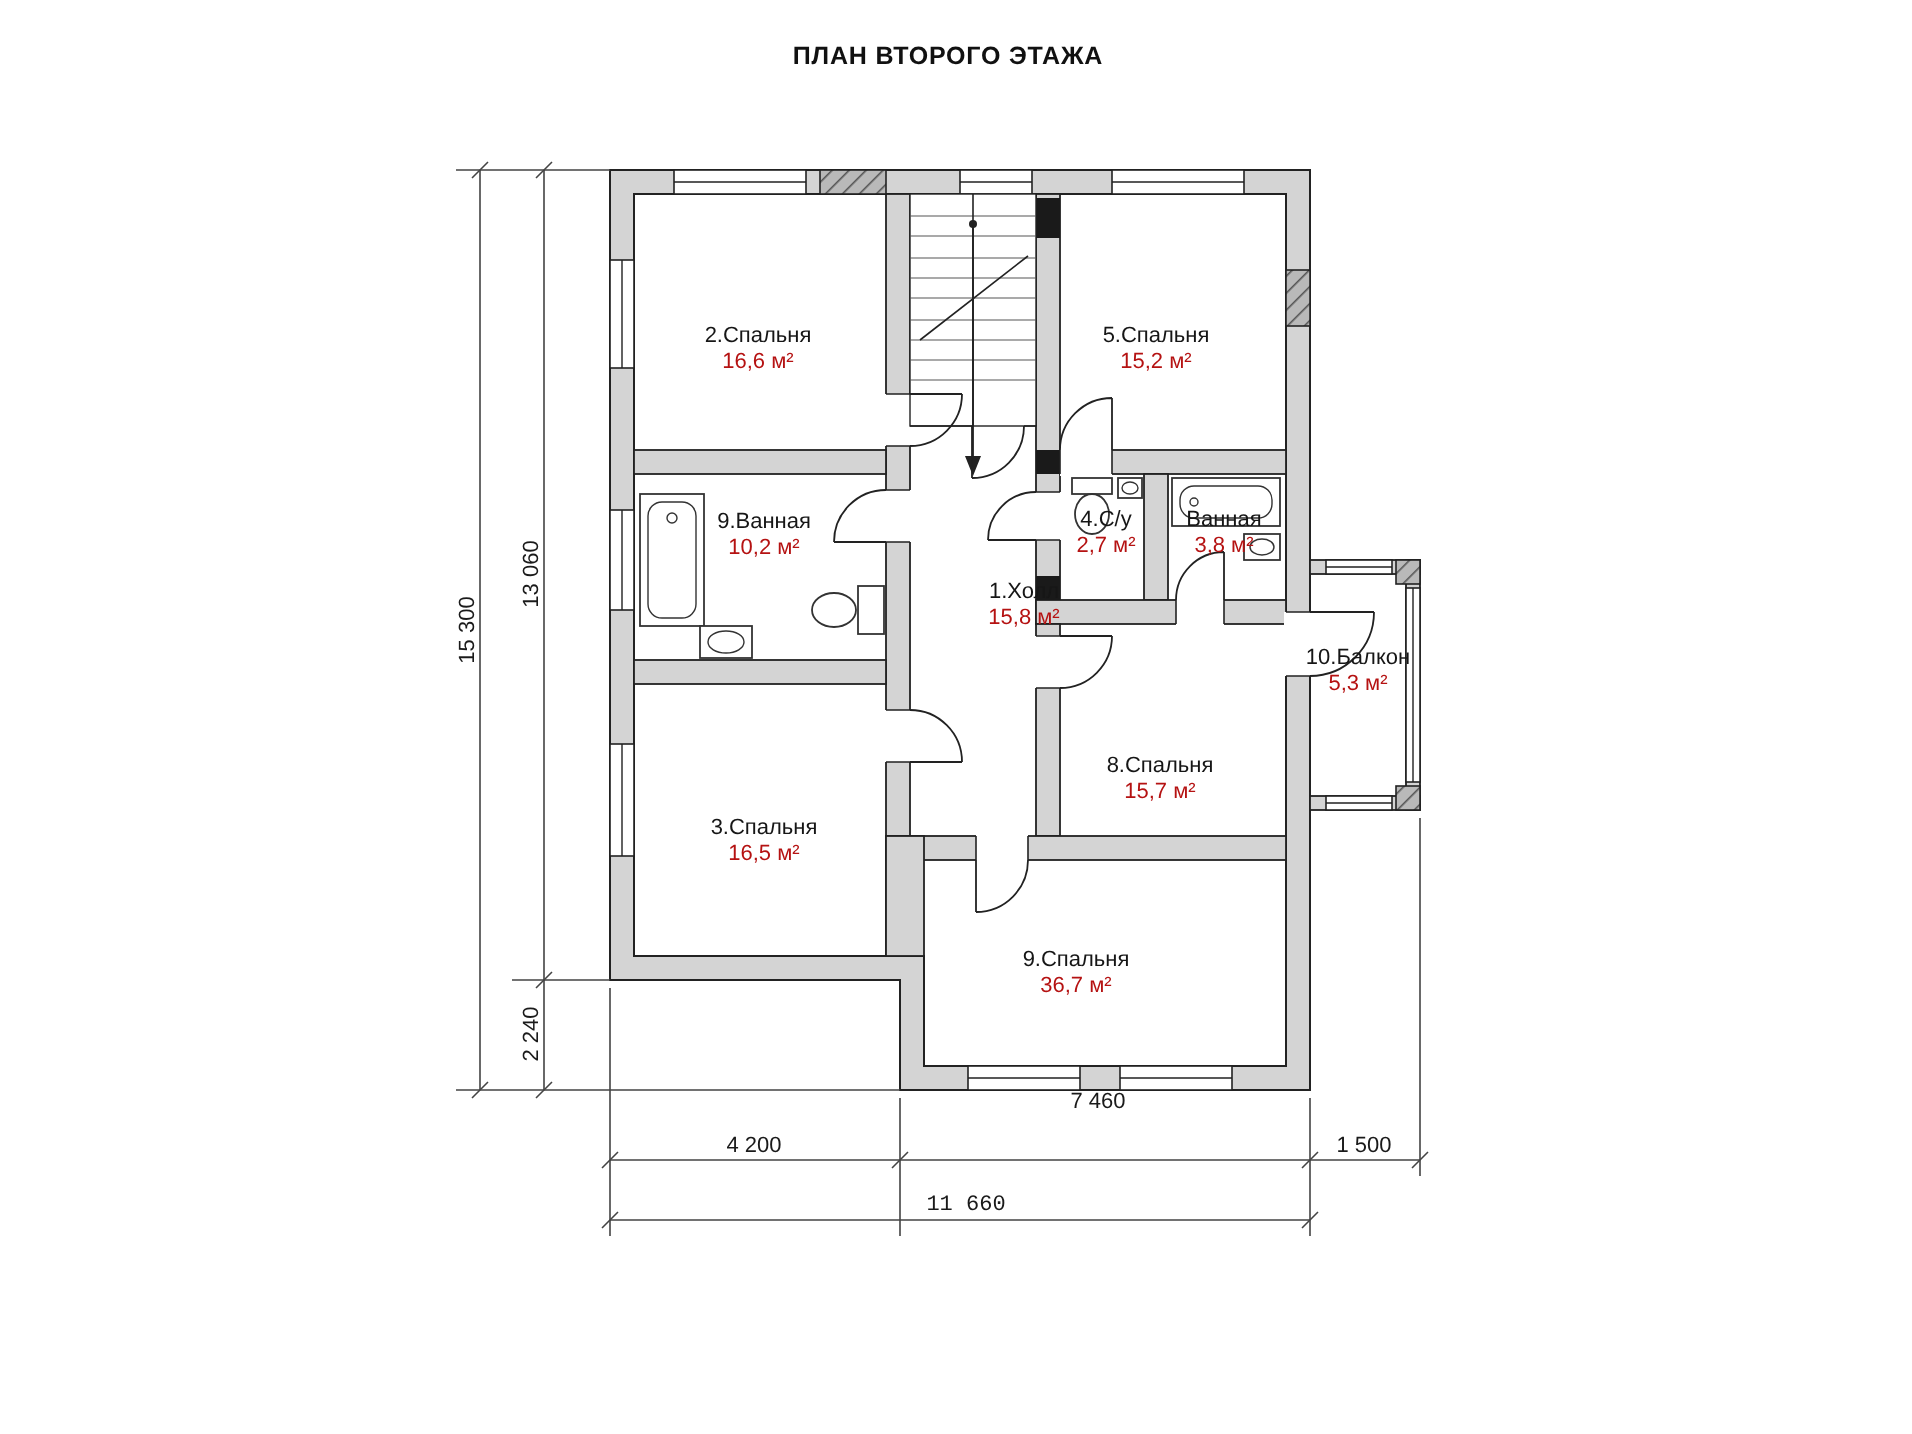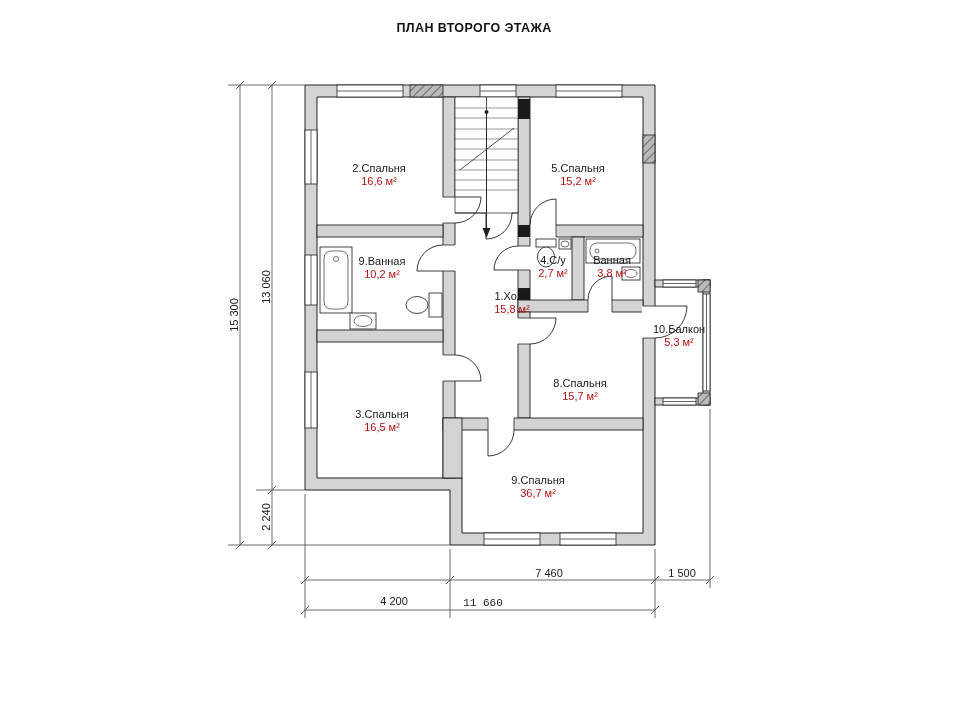--- a/index.html
+++ b/index.html
@@ -234,18 +234,18 @@
     <span class="room-area">16,5 м²</span>
   </div>
   <div class="room-label" style="left:538px; top:474px;">
     <span>9.Спальня</span>
     <span class="room-area">36,7 м²</span>
   </div>
 
   <div class="dim-label vert" style="left:234px; top:315px;">15 300</div>
   <div class="dim-label vert" style="left:266px; top:287px;">13 060</div>
   <div class="dim-label vert" style="left:266px; top:517px;">2 240</div>
-  <div class="dim-label" style="left:394px; top:573px;margin-top:28px;">4 200</div>
-  <div class="dim-label" style="left:549px; top:573px;text-align:center;">7 460</div>
+  <div class="dim-label" style="left:377px; top:573px;">4 200</div>
+  <div class="dim-label" style="left:549px; top:551px;text-align:center;">7 460</div>
   <div class="dim-label" style="left:682px; top:573px;">1 500</div>
   <div class="dim-label" style="left:483px; top:603px;font-family:Liberation Mono, monospace;">11 660</div>
 
 </div>
 
 </body></html>

